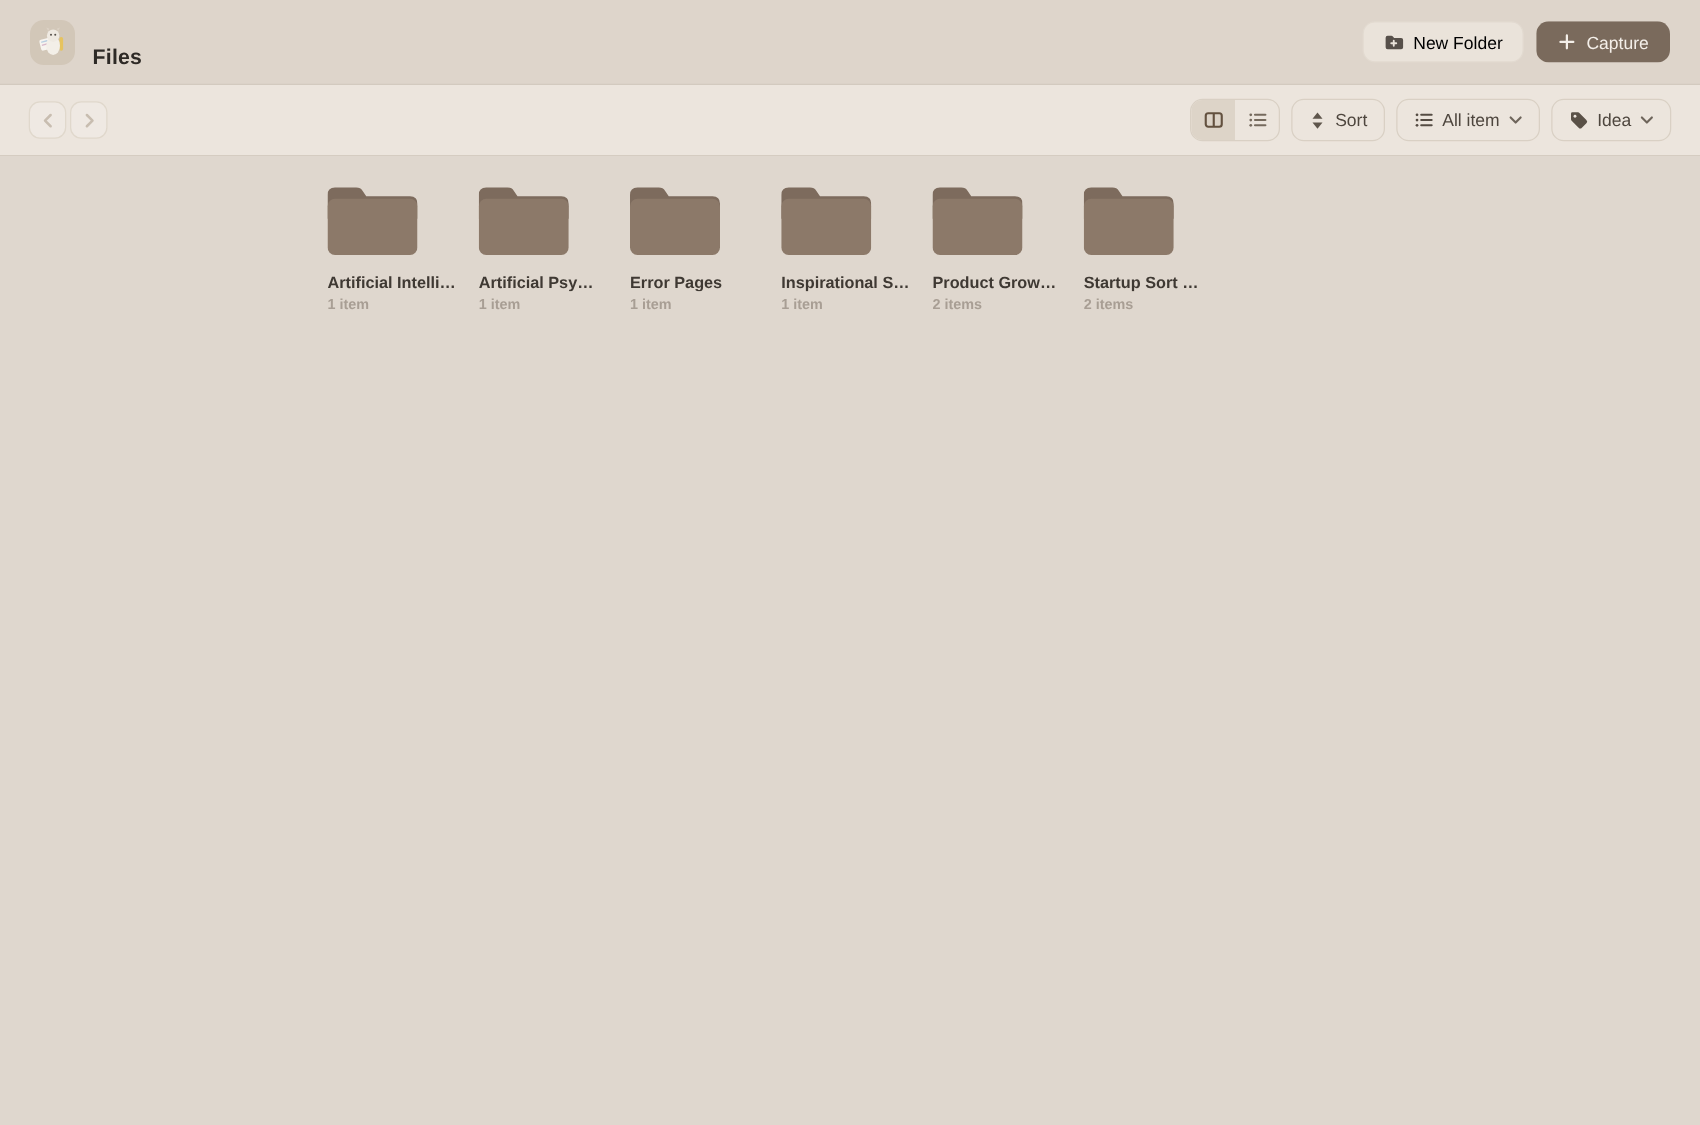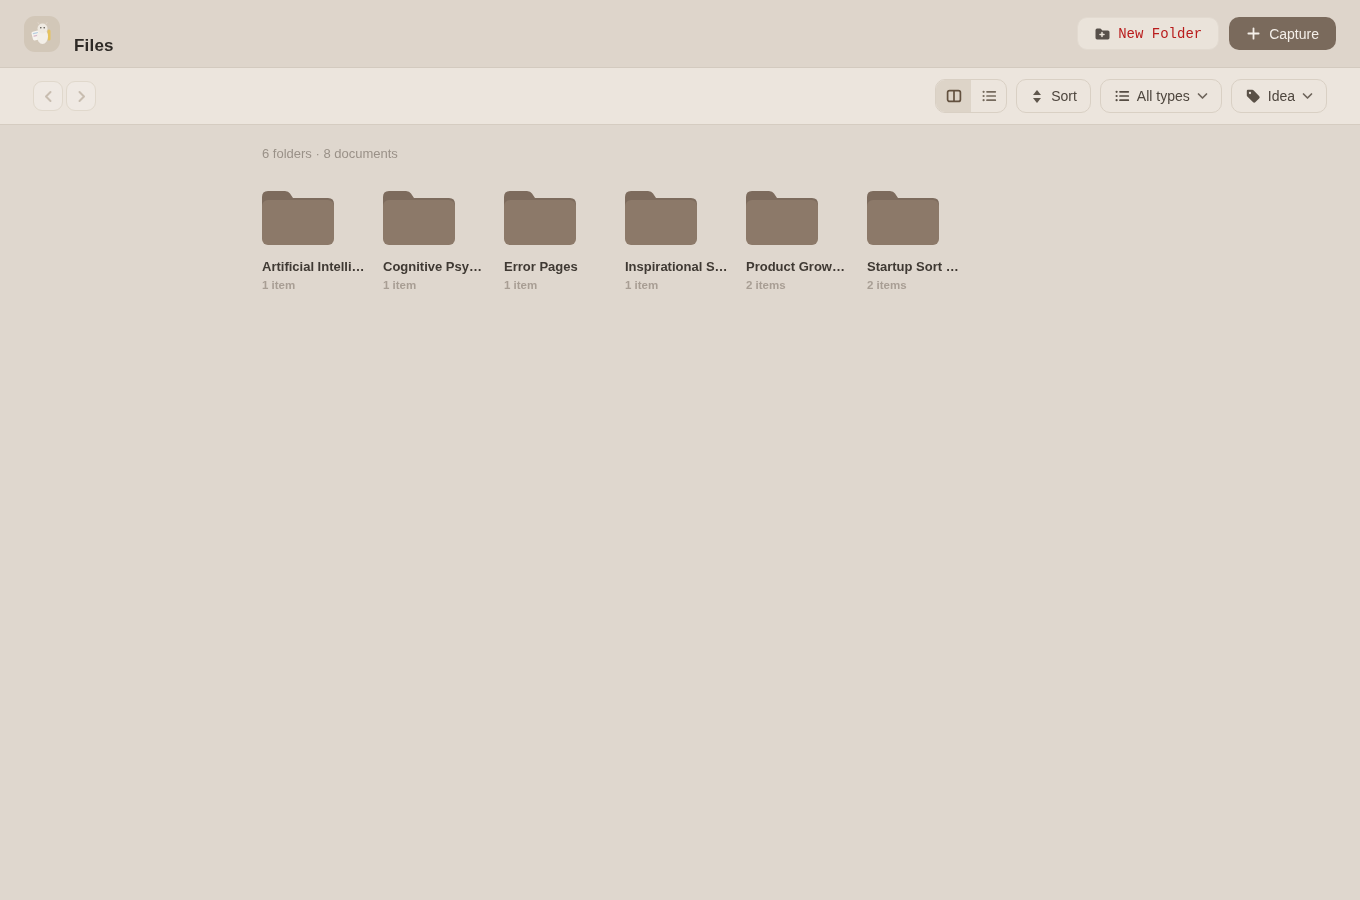--- a/index.html
+++ b/index.html
@@ -43,39 +43,38 @@
     padding: 0 16px;
     border-radius: 10px;
     border: 1px solid transparent;
     font-size: 14px;
     cursor: pointer;
     white-space: nowrap;
   }
   .btn-newfolder {
     background: #eae3da;
     border-color: #e2dad0;
-    color: #b91c1c;
+    color: #000000;
     font-weight: 500;
-    font-family: Liberation Mono, monospace;
   }
   .btn-capture {
     background: var(--capture-bg, #7a6a5c);
     color: #f4efe9;
     font-weight: 400;
     margin-left: 10px;
   }
 
   
   .toolbar {
     height: 57px;
     background: var(--toolbar-bg, #ece5dd);
     border-bottom: 1px solid #d5ccc1;
     display: flex;
     align-items: center;
-    padding: 0 33px;
+    padding: 0 23px;
   }
   .nav-btn {
     width: 30px; height: 30px;
     border-radius: 9px;
     border: 1px solid #e0d8cc;
     background: rgba(255,255,255,0.18);
     display: inline-flex;
     align-items: center;
     justify-content: center;
     cursor: default;
@@ -253,58 +252,57 @@
 
     <button class="tbtn">
       <svg width="16" height="16" viewBox="0 0 16 16">
         <circle cx="2.6" cy="3.8" r="1.1" fill="#554c43"></circle>
         <circle cx="2.6" cy="8" r="1.1" fill="#554c43"></circle>
         <circle cx="2.6" cy="12.2" r="1.1" fill="#554c43"></circle>
         <line x1="6" y1="3.8" x2="14.3" y2="3.8" stroke="#554c43" stroke-width="1.7" stroke-linecap="round"></line>
         <line x1="6" y1="8" x2="14.3" y2="8" stroke="#554c43" stroke-width="1.7" stroke-linecap="round"></line>
         <line x1="6" y1="12.2" x2="14.3" y2="12.2" stroke="#554c43" stroke-width="1.7" stroke-linecap="round"></line>
       </svg>
-      <span>All types</span>
+      <span>All item</span>
       <svg width="11" height="8" viewBox="0 0 11 8">
         <path d="M1.5 2 L5.5 6 L9.5 2" stroke="#6e655b" stroke-width="1.7" fill="none" stroke-linecap="round" stroke-linejoin="round"></path>
       </svg>
     </button>
 
     <button class="tbtn">
       <svg width="16" height="16" viewBox="0 0 16 16">
         <path d="M2.2 1.8 h5.2 a1.6 1.6 0 0 1 1.1 .5 l5.6 5.6 a1.8 1.8 0 0 1 0 2.6 l-3.6 3.6 a1.8 1.8 0 0 1 -2.6 0 L2.3 8.5 a1.6 1.6 0 0 1 -.5 -1.1 V2.9 a1.1 1.1 0 0 1 1.1 -1.1 z" fill="#5a5147"></path>
         <circle cx="5" cy="5" r="1.15" fill="#ece5dd"></circle>
       </svg>
       <span>Idea</span>
       <svg width="11" height="8" viewBox="0 0 11 8">
         <path d="M1.5 2 L5.5 6 L9.5 2" stroke="#6e655b" stroke-width="1.7" fill="none" stroke-linecap="round" stroke-linejoin="round"></path>
       </svg>
     </button>
 
   </div>
 </div>
 
 <div class="content">
-  <div class="summary">6 folders · 8 documents</div>
   <div class="folder-grid" id="folder-grid">
   <div class="folder-tile">
     <svg width="72" height="58" viewBox="0 0 72 58">
       <path d="M6 4 h17 q3.5 0 5 2.5 l3 4.5 h35 q6 0 6 6 v12 H0 V10 q0 -6 6 -6 z" fill="#7d6b5d"></path>
       <rect x="0" y="13" width="72" height="45" rx="6" fill="#8c7969"></rect>
     </svg>
     <div class="folder-name">Artificial Intelli…</div>
     <div class="folder-count">1 item</div>
   </div>
 
   <div class="folder-tile">
     <svg width="72" height="58" viewBox="0 0 72 58">
       <path d="M6 4 h17 q3.5 0 5 2.5 l3 4.5 h35 q6 0 6 6 v12 H0 V10 q0 -6 6 -6 z" fill="#7d6b5d"></path>
       <rect x="0" y="13" width="72" height="45" rx="6" fill="#8c7969"></rect>
     </svg>
-    <div class="folder-name">Cognitive Psy…</div>
+    <div class="folder-name">Artificial Psy…</div>
     <div class="folder-count">1 item</div>
   </div>
 
   <div class="folder-tile">
     <svg width="72" height="58" viewBox="0 0 72 58">
       <path d="M6 4 h17 q3.5 0 5 2.5 l3 4.5 h35 q6 0 6 6 v12 H0 V10 q0 -6 6 -6 z" fill="#7d6b5d"></path>
       <rect x="0" y="13" width="72" height="45" rx="6" fill="#8c7969"></rect>
     </svg>
     <div class="folder-name">Error Pages</div>
     <div class="folder-count">1 item</div>

